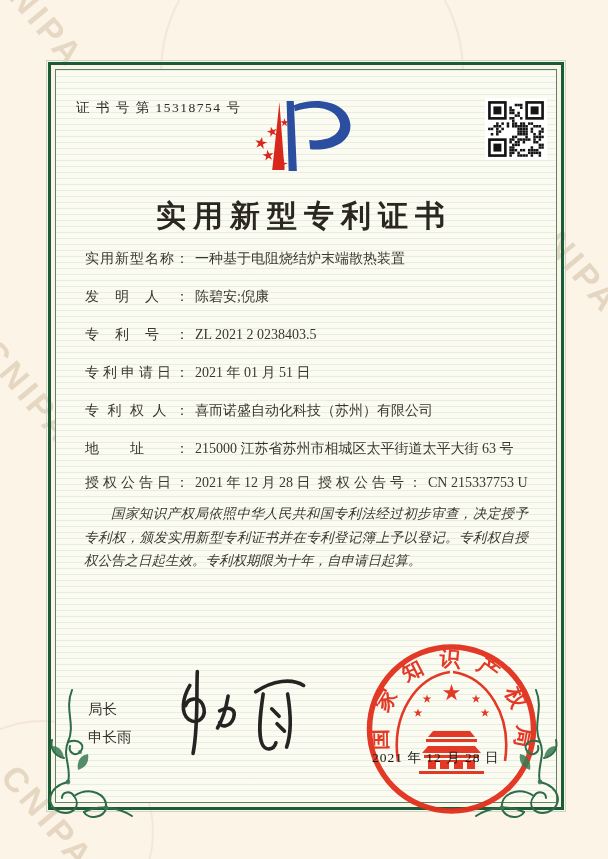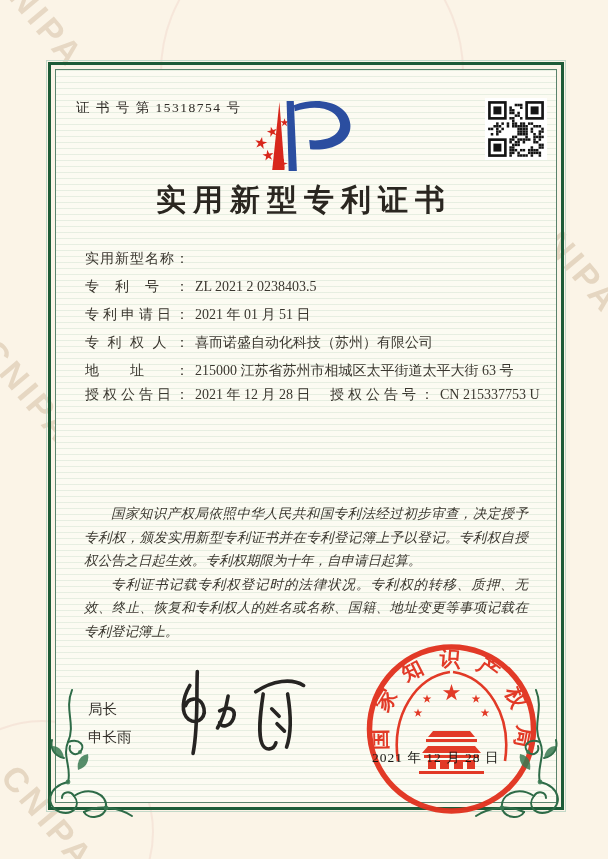--- a/index.html
+++ b/index.html
@@ -32,31 +32,31 @@
     background-color:#fcfbf2;
     background-image:repeating-linear-gradient(
       to bottom, rgba(110,165,128,.15) 0px, rgba(110,165,128,.15) 1px,
       rgba(0,0,0,0) 1px, rgba(0,0,0,0) 6px);
   }
   
   .cert-no{position:absolute;left:76px;top:99px;font-size:13.5px;letter-spacing:1.5px;color:#2e2b26;}
   .logo{position:absolute;left:250px;top:98px;width:104px;height:76px;}
   .qr{position:absolute;left:485px;top:98px;width:62px;height:62px;}
   .title{
-    position:absolute;left:0;right:0;top:180px;text-align:center;
+    position:absolute;left:0;right:0;top:196px;text-align:center;
     font-size:30px;font-weight:700;letter-spacing:7px;color:#2a2620;
   }
   
   .fields{position:absolute;left:85px;top:250px;width:455px;font-size:14px;color:#3a372f;}
-  .frow{display:flex;margin-bottom:11px;line-height:17px;}
+  .frow{display:flex;margin-bottom:21px;line-height:17px;}
   .flabel{display:inline-block;width:104px;text-align:justify;text-align-last:justify;flex:0 0 104px;}
   .fvalue{margin-left:6px;white-space:nowrap;}
   .grant{display:flex;line-height:17px;margin-top:-4px;}
   .gfirst{display:flex;flex:0 0 233px;}
-  .gsecond{display:flex;margin-left:12px;}
+  .gsecond{display:flex;}
   
   .paras{position:absolute;left:84px;top:502px;width:444px;font-size:13.5px;line-height:23.5px;
          text-align:justify;color:#3a372f;font-style:italic;}
   .paras p{margin:0;text-indent:2em;}
   
   .signoff{position:absolute;left:88px;top:695px;font-family:"Liberation Sans","DejaVu Sans",sans-serif;
            font-size:14.5px;color:#35322c;line-height:28px;}
   .signature{position:absolute;left:158px;top:664px;width:170px;height:96px;z-index:3;}
   
   .seal{position:absolute;left:364px;top:641px;width:175px;height:175px;z-index:4;opacity:.95;}
@@ -242,20 +242,25 @@
         <rect x="5.571428571428571" y="41.57142857142858" width="12.857142857142858" height="12.857142857142858" fill="#ffffff"></rect>
         <rect x="8.142857142857142" y="44.142857142857146" width="7.714285714285715" height="7.714285714285715" fill="#141414"></rect>
       </g>
   </svg>
 
   <div class="title">实用新型专利证书</div>
 
   <div class="fields">
     <div class="frow">
       <span class="flabel">实用新型名称：</span>
+      <span class="fvalue">一种基于电阻烧结炉末端散热装置</span>
+    </div>
+    <div class="frow">
+      <span class="flabel">发明人：</span>
+      <span class="fvalue">陈碧安;倪康</span>
     </div>
     <div class="frow">
       <span class="flabel">专利号：</span>
       <span class="fvalue">ZL 2021 2 0238403.5</span>
     </div>
     <div class="frow">
       <span class="flabel">专利申请日：</span>
       <span class="fvalue">2021 年 01 月 51 日</span>
     </div>
     <div class="frow">
@@ -273,21 +278,20 @@
       </div>
       <div class="gsecond">
         <span class="flabel">授权公告号：</span>
         <span class="fvalue">CN 215337753 U</span>
       </div>
     </div>
   </div>
 
   <div class="paras">
     <p>国家知识产权局依照中华人民共和国专利法经过初步审查，决定授予专利权，颁发实用新型专利证书并在专利登记簿上予以登记。专利权自授权公告之日起生效。专利权期限为十年，自申请日起算。</p>
-    <p>专利证书记载专利权登记时的法律状况。专利权的转移、质押、无效、终止、恢复和专利权人的姓名或名称、国籍、地址变更等事项记载在专利登记簿上。</p>
   </div>
 
   <div class="signoff">
     <div>局长</div>
     <div>申长雨</div>
   </div>
 
   <svg class="signature" viewBox="0 0 160 90" aria-hidden="true">
     <g fill="none" stroke="#262422" stroke-width="3.4" stroke-linecap="round" stroke-linejoin="round">
       <path d="M30,20 C23,32 21,46 29,52 C38,58 47,49 42,38 C38,30 28,32 26,39"></path>

